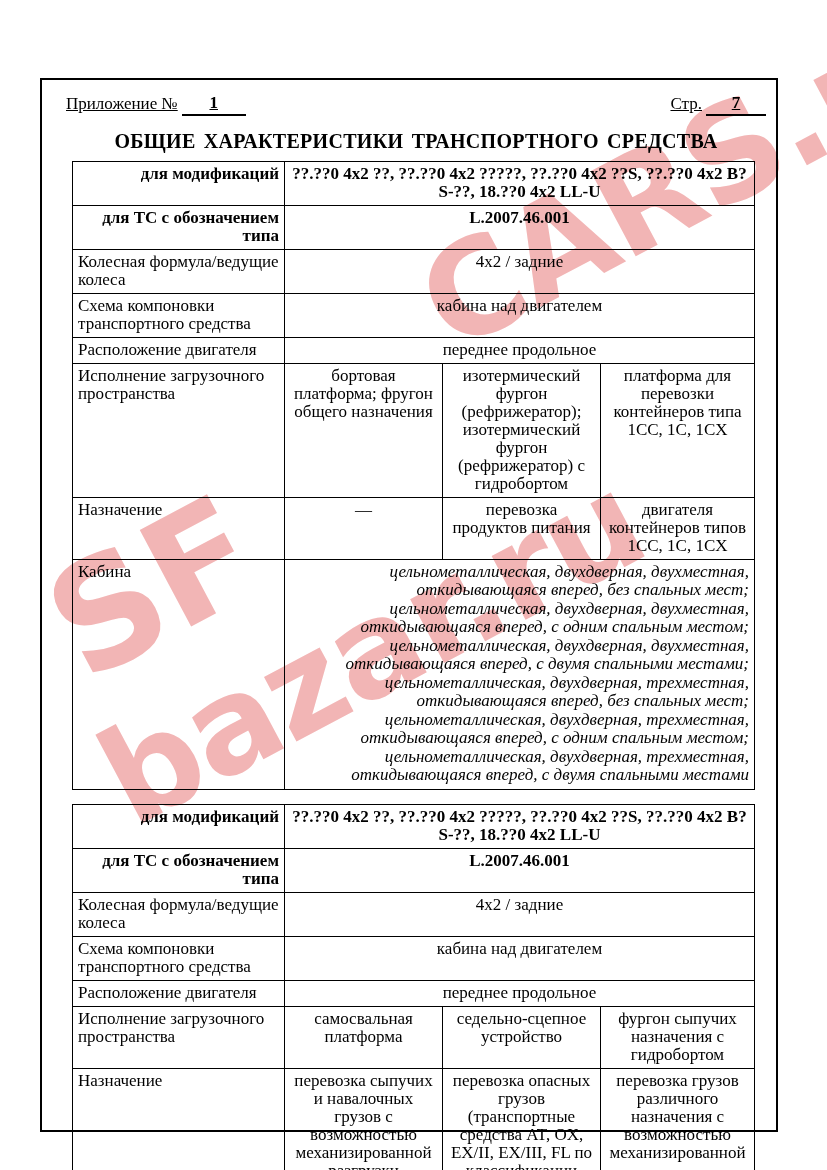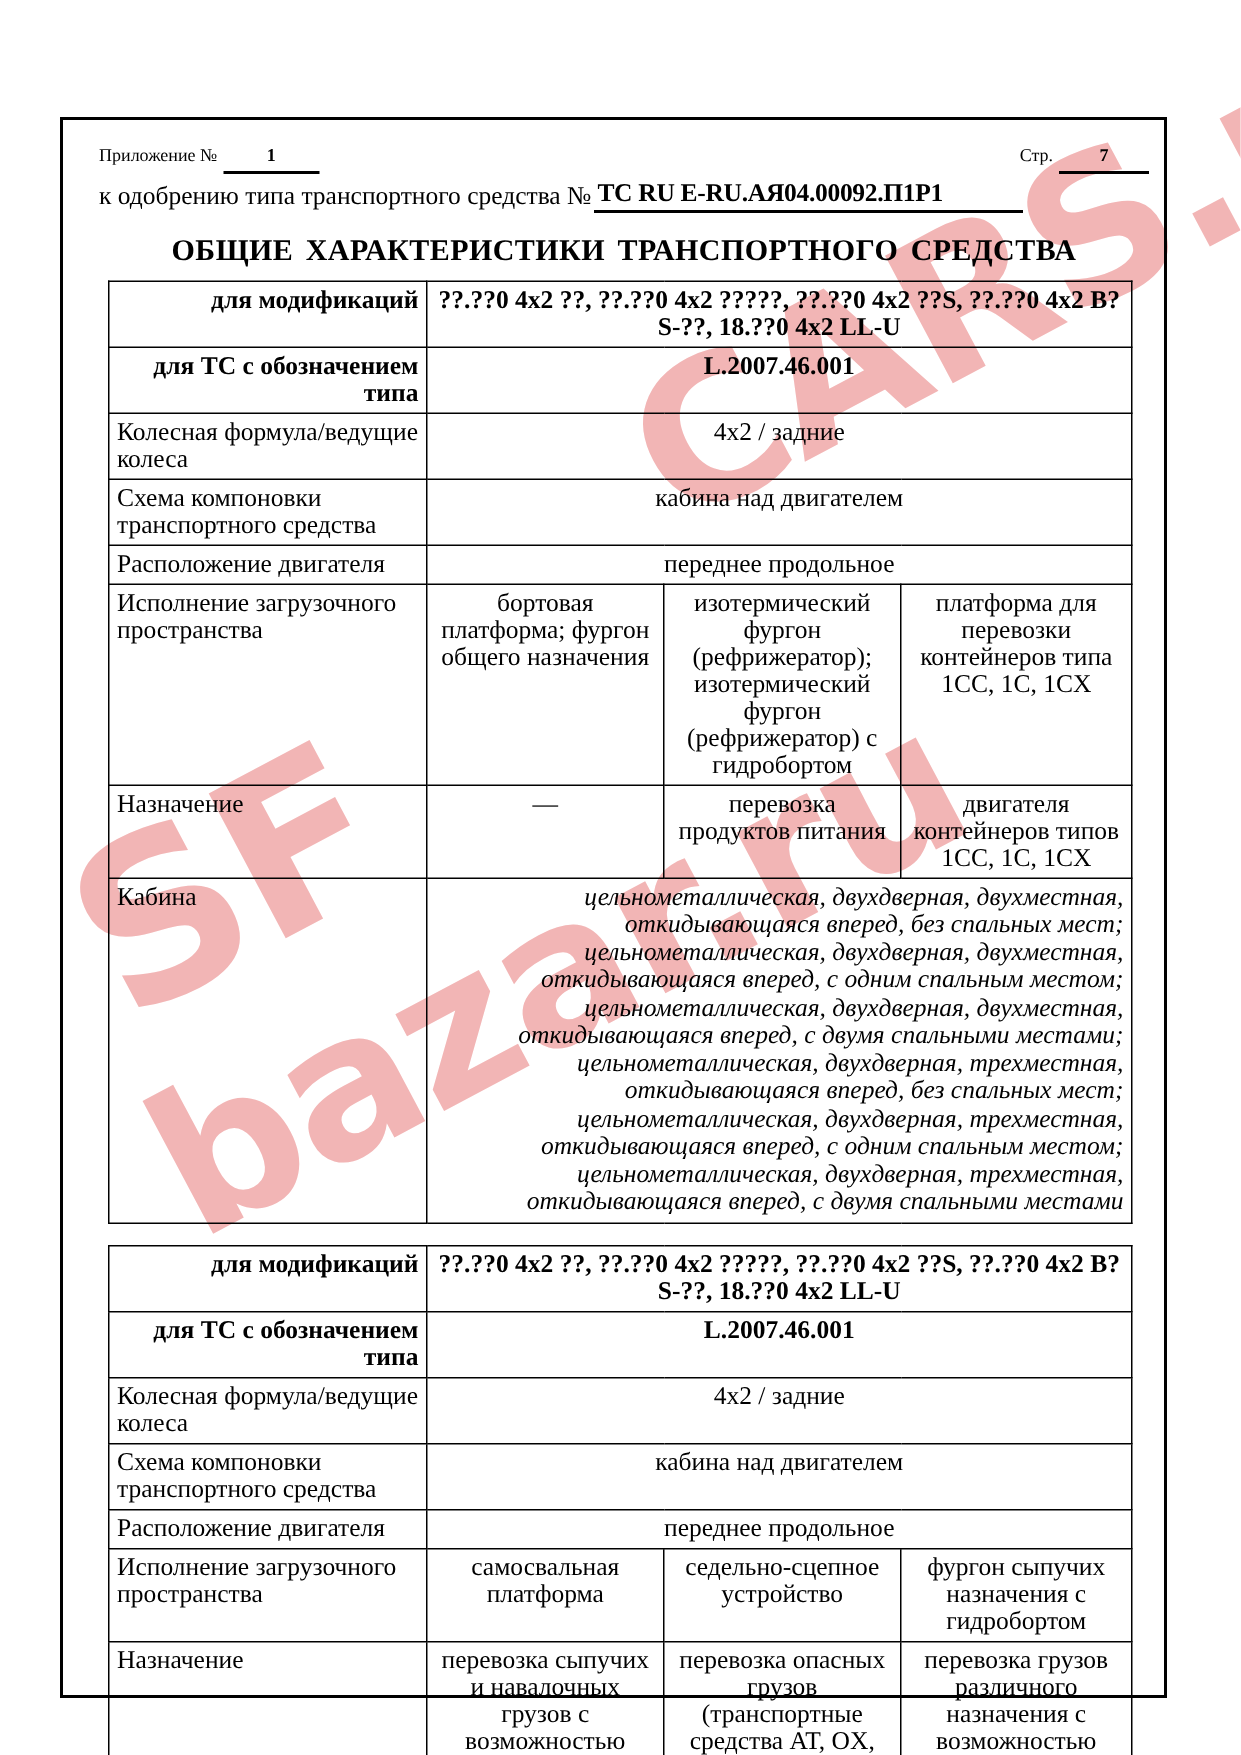--- a/index.html
+++ b/index.html
@@ -70,24 +70,25 @@
     position: absolute;
     left: 66px;
     top: 92px;
     width: 700px;
     z-index: 12;
   }
 
   
   .hdr-row {
     display: flex;
-    align-items: flex-start;
-    font-size: 12px;
+    align-items: center;
+    font-size: 17px;
     line-height: 22px;
     margin-bottom: 2px;
+    text-decoration: underline;
   }
   .hdr-label { white-space: nowrap; }
   .fill-value {
     font-weight: bold;
     text-align: center;
     border-bottom: 2px solid #000;
     padding: 0 6px 0 6px;
     margin-left: 4px;
     white-space: nowrap;
   }
@@ -173,24 +174,20 @@
 <div class="content">
 
   <div class="hdr-row">
     <span class="hdr-label">Приложение №</span>
     <span class="fill-value u-short">1</span>
     <span class="spacer"></span>
     <span class="hdr-label">Стр.</span>
     <span class="fill-value u-page">7</span>
   </div>
 
-  <div class="hdr-row2">
-    <span class="hdr-label">к одобрению типа транспортного средства №</span>
-    <span class="doc-number">ТС RU E-RU.АЯ04.00092.П1Р1</span>
-  </div>
 
   <div class="doc-title">ОБЩИЕ  ХАРАКТЕРИСТИКИ  ТРАНСПОРТНОГО СРЕДСТВА</div>
 
   <table class="spec">
     <colgroup>
       <col class="c-label">
         <col class="c-b">
         <col class="c-c">
         <col class="c-d">
     </colgroup>
@@ -210,21 +207,21 @@
       <tr>
         <td class="lbl">Схема компоновки транспортного средства</td>
         <td class="ctr" colspan="3">кабина над двигателем</td>
       </tr>
       <tr>
         <td class="lbl">Расположение двигателя</td>
         <td class="ctr" colspan="3">переднее продольное</td>
       </tr>
       <tr>
         <td class="lbl">Исполнение загрузочного пространства</td>
-        <td class="ctr">бортовая платформа; фургон общего назначения</td>
+        <td class="ctr">бортовая платформа; фругон общего назначения</td>
         <td class="ctr">изотермический фургон (рефрижератор); изотермический фургон (рефрижератор) с гидробортом</td>
         <td class="ctr">платформа для перевозки контейнеров типа 1CC, 1C, 1CX</td>
       </tr>
       <tr>
         <td class="lbl">Назначение</td>
         <td class="ctr">—</td>
         <td class="ctr">перевозка продуктов питания</td>
         <td class="ctr">двигателя контейнеров типов 1CC, 1C, 1CX</td>
       </tr>
       <tr>

